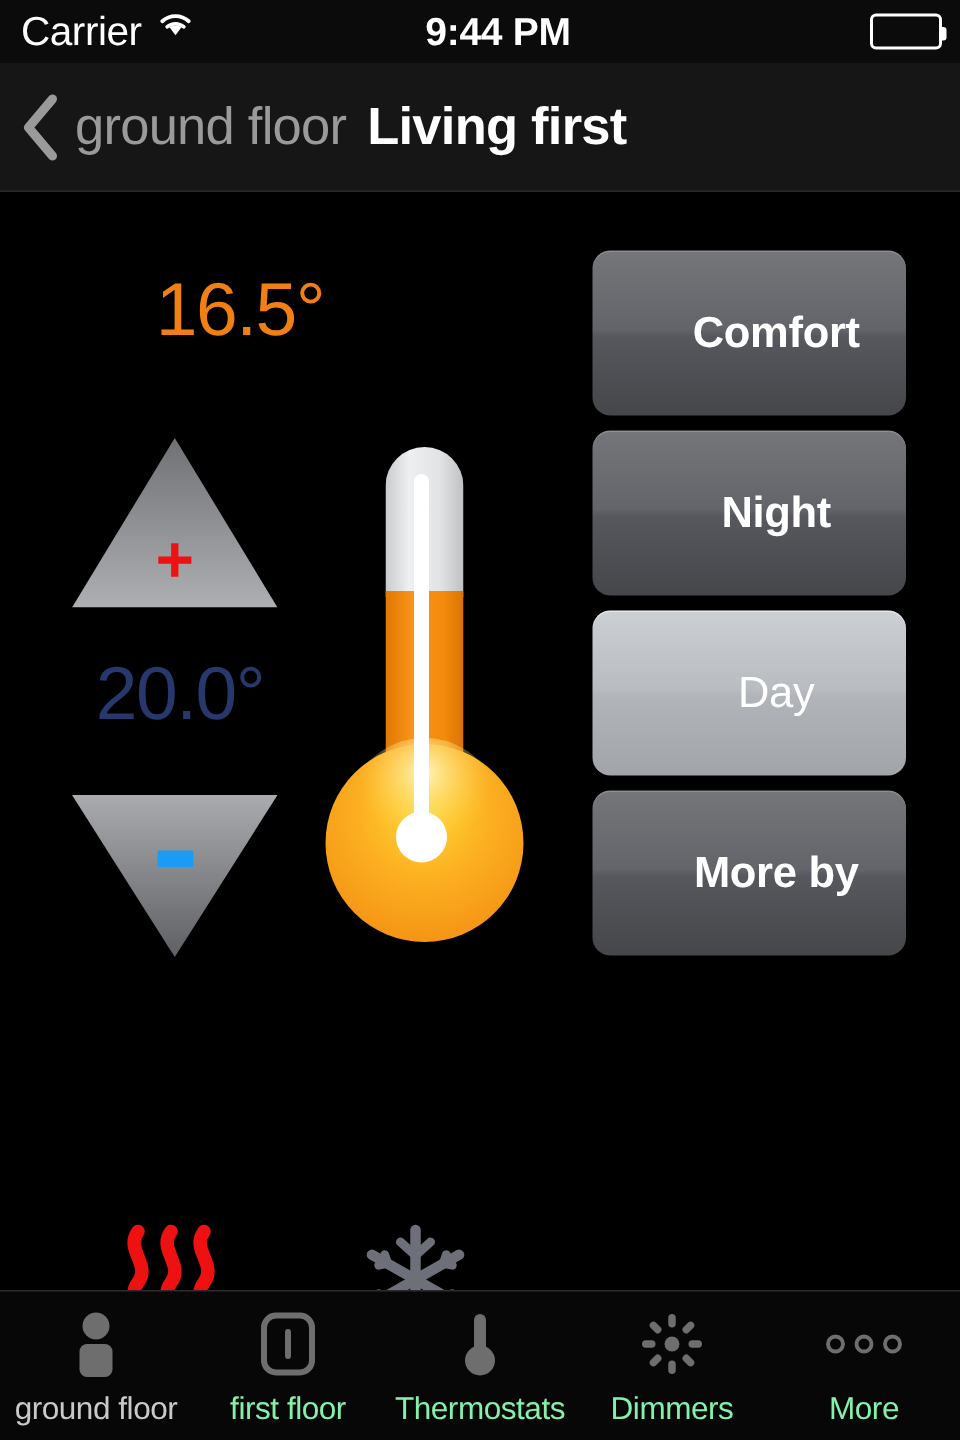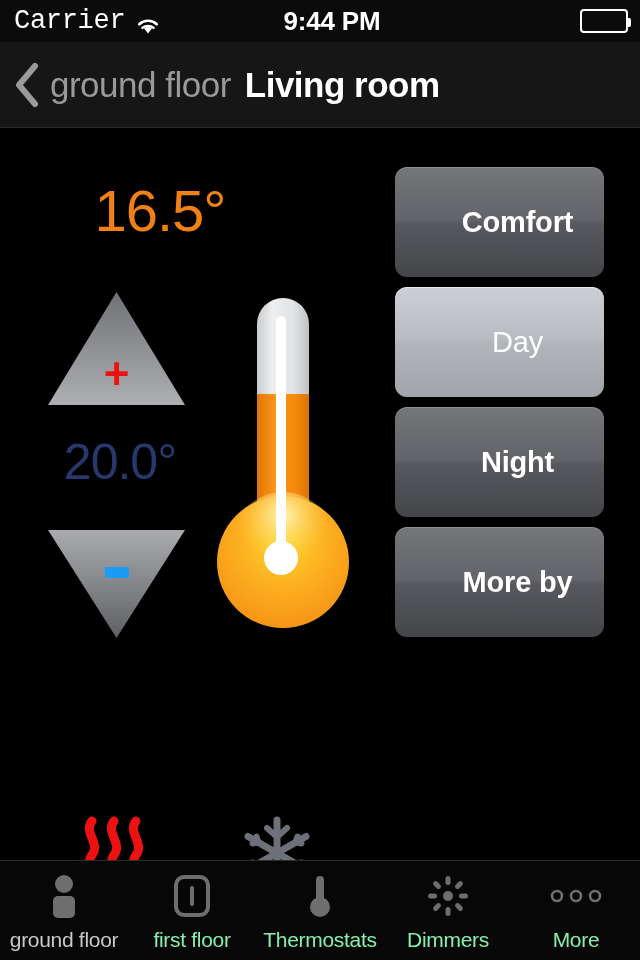--- a/index.html
+++ b/index.html
@@ -11,21 +11,21 @@
   }
   #app { position:relative; width:640px; height:960px; background:#000; }
 
   
   .statusbar {
     position:absolute; top:0; left:0; width:640px; height:42px;
     background:#0b0b0b;
     display:flex; align-items:center;
     color:#fff;
   }
-  .sb-left { position:absolute; left:14px; display:flex; align-items:flex-end; gap:10px;font-family:Liberation Mono, monospace; }
+  .sb-left { position:absolute; left:14px; display:flex; align-items:flex-start; gap:10px; }
   .sb-carrier { font-size:27px; letter-spacing:-0.3px; color:#fff; }
   .sb-center {
     position:absolute; left:12px; width:640px; text-align:center;
     font-size:26px; font-weight:bold; letter-spacing:-0.2px; color:#fff;
   }
   .sb-right { position:absolute; right:12px; display:flex; align-items:center; }
   .wifi { width:26px; height:20px; position:relative; }
   .battery {
     width:48px; height:24px; border:2px solid #fff; border-radius:4px;
     position:relative; padding:2px;
@@ -46,21 +46,21 @@
   .back-chevron { width:26px; height:46px; margin-right:10px; flex:none; }
   .nav-back-label { font-size:35px; color:#9a9a9a; letter-spacing:-0.5px; }
   .nav-title { font-size:35px; color:#fff; font-weight:bold; margin-left:14px; letter-spacing:-0.5px; }
 
   
   .content { position:absolute; top:128px; left:0; width:640px; height:732px; background:#000; }
 
   .current-temp {
     position:absolute; left:0; top:49px; width:320px;
     text-align:center;
-    font-size:58px; color:#f08013; letter-spacing:-1px;
+    font-size:50px; color:#f08013; letter-spacing:-1px;
   }
   .target-temp {
     position:absolute; left:0; top:305px; width:240px;
     text-align:center;
     font-size:50px; color:#27386c; letter-spacing:-1px;
   }
 
   
   .stepper-up {
     position:absolute; left:48px; top:164px; width:137px; height:113px;
@@ -143,21 +143,21 @@
     </div>
   </div>
 
   <div class="navbar">
     <span class="back-chevron">
       <svg width="26" height="46" viewBox="0 0 26 46">
         <path d="M21 4 L5 23 L21 42" stroke="#9a9a9a" stroke-width="6" fill="none" stroke-linecap="round" stroke-linejoin="round"></path>
       </svg>
     </span>
     <span class="nav-back-label">ground floor</span>
-    <span class="nav-title">Living room</span>
+    <span class="nav-title">Living first</span>
   </div>
 
   <div class="content">
 
     <div class="current-temp">16.5°</div>
 
     <div class="stepper-up">
       <svg width="137" height="113" viewBox="0 0 137 113" style="position:absolute;left:0;top:0">
         <defs>
           <linearGradient id="gUp" x1="0" y1="0" x2="0" y2="1">
@@ -250,22 +250,22 @@
           <path d="M11 33 L15.5 37 L11 41" transform="rotate(30 37 37)"></path>
           <path d="M63 33 L58.5 37 L63 41" transform="rotate(30 37 37)"></path>
           <path d="M11 33 L15.5 37 L11 41" transform="rotate(-30 37 37)"></path>
           <path d="M63 33 L58.5 37 L63 41" transform="rotate(-30 37 37)"></path>
         </g>
       </svg>
     </div>
 
     <div class="modes">
       <div class="mode-btn">Comfort</div>
+      <div class="mode-btn">Night</div>
       <div class="mode-btn selected">Day</div>
-      <div class="mode-btn">Night</div>
       <div class="mode-btn">More by</div>
     </div>
 
   </div>
 
   <div class="tabbar">
 
     <div class="tab active">
       <span class="tab-icon">
         <svg width="34" height="44" viewBox="0 0 34 44">

